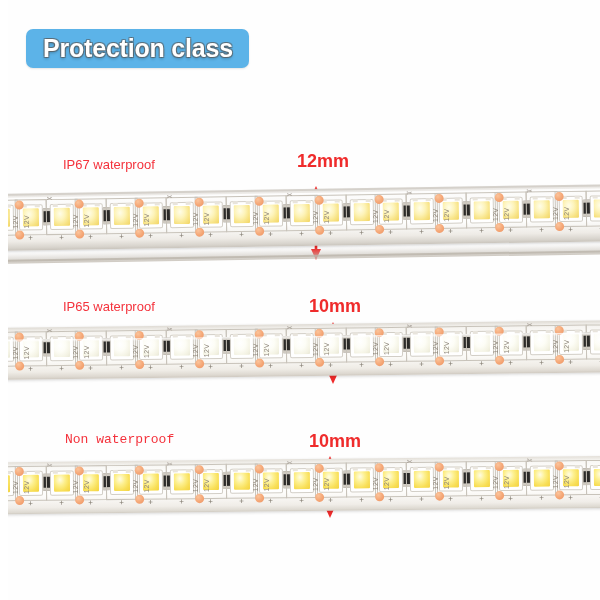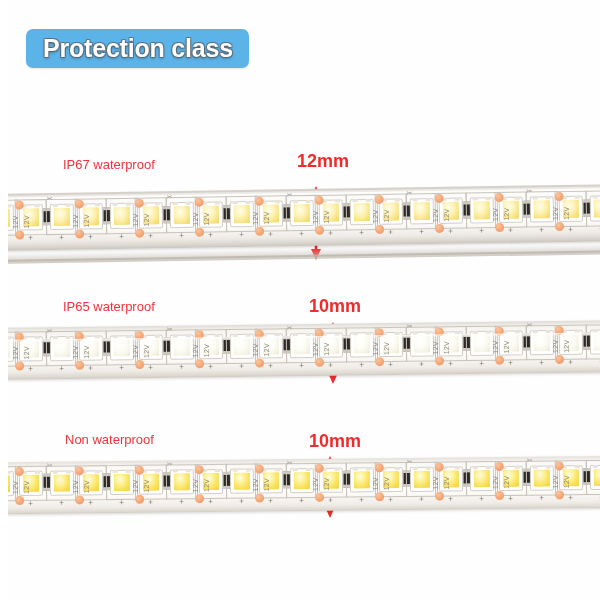--- a/index.html
+++ b/index.html
@@ -738,21 +738,21 @@
             <div class="led led-cool" style="left: 4px; top: 13px; width: 24px; height: 25px;">
               <div class="led-inner"></div>
             </div>
             <div class="plus" style="left: 13px; top: 42px;">+</div>
           </div>
         </div>
       <div class="coat-line"></div>
     </div>
   </div>
 
-  <div class="lbl-red" style="left:57px; top:433px;">Non waterproof</div>
+  <div class="lbl-red" style="left:57px; top:433px;font-family:Liberation Mono, monospace;">Non waterproof</div>
 
   <div class="dim-red" style="left:301px; top:432px;">10mm</div>
 
   <div class="dimarrow" style="left:315px; top:456px; height:62px;">
     <svg width="14" height="62" viewBox="0 0 14 62">
       <line x1="7" y1="7" x2="7" y2="55" stroke="#ef2b2b" stroke-width="2.6"></line>
       <polygon points="7,0 12,11 2,11" fill="#ef2b2b"></polygon>
       <polygon points="7,62 12,51 2,51" fill="#ef2b2b"></polygon>
     </svg>
   </div>

